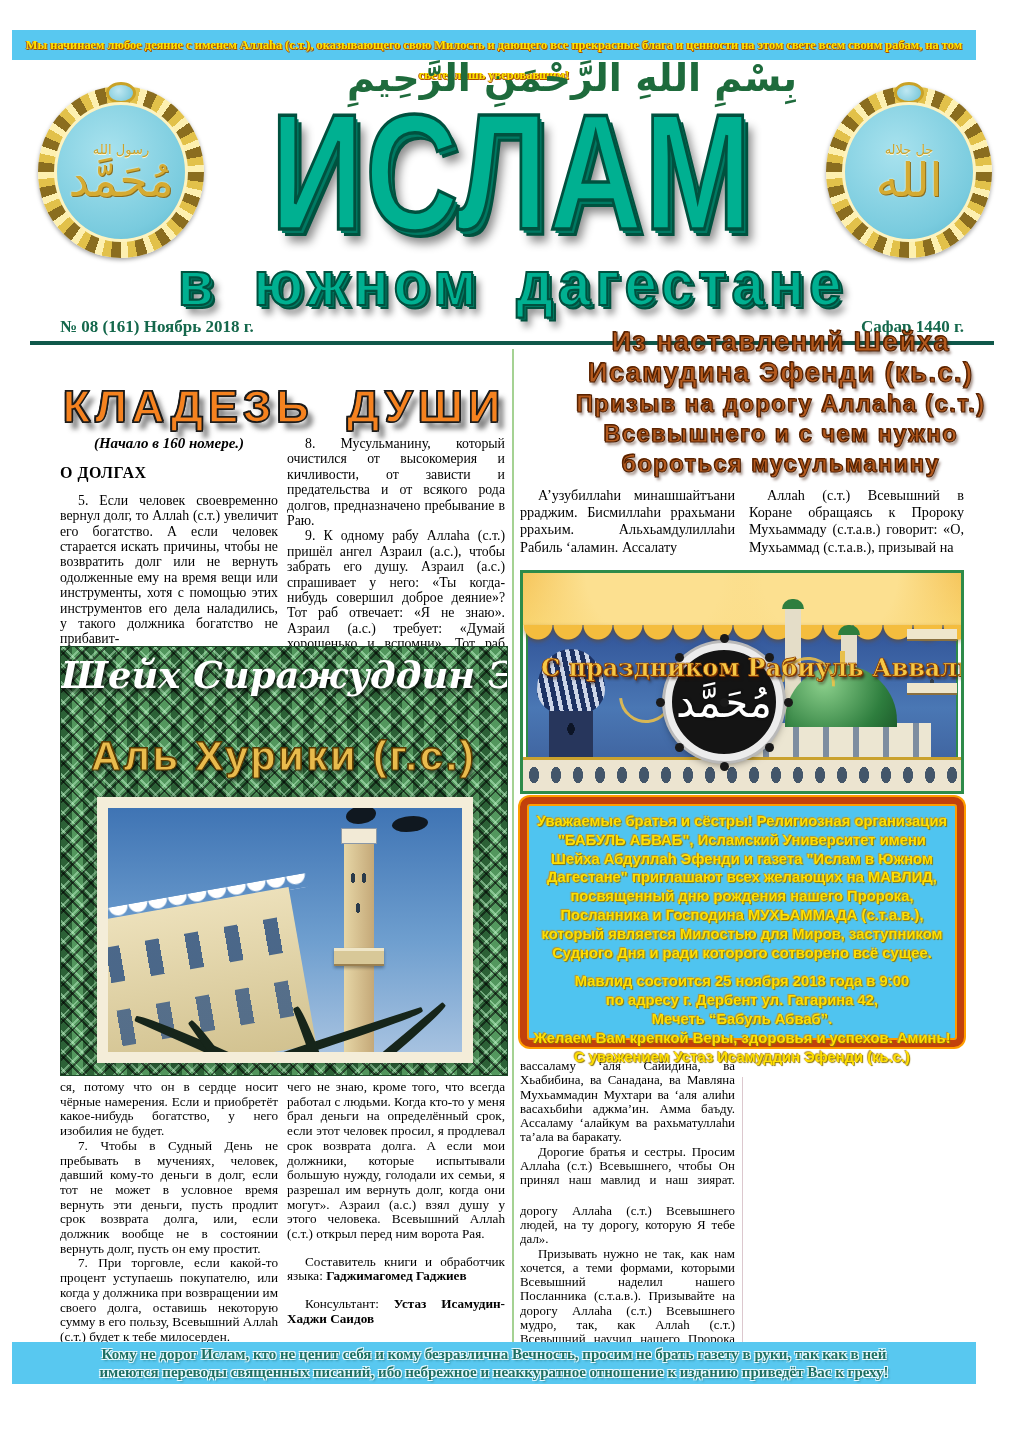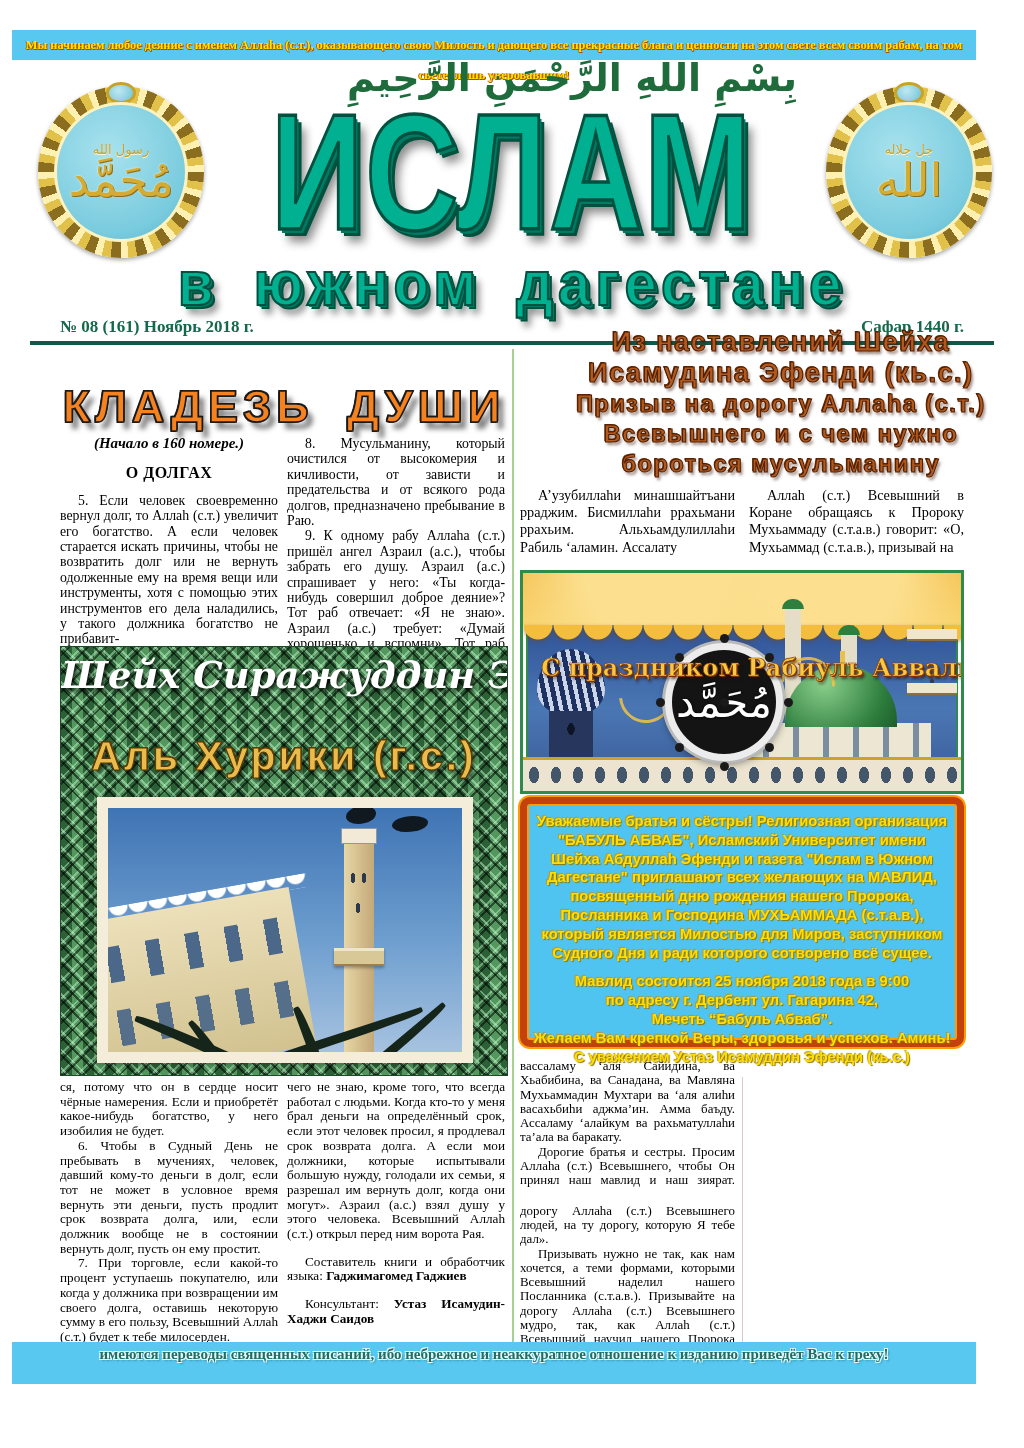--- a/index.html
+++ b/index.html
@@ -56,21 +56,21 @@
   .left-half { position:absolute; left:60px; top:350px; width:448px; height:1010px;margin-top:32px; }
   .left-heading { position:absolute; top:0; left:0; width:100%; text-align:center; white-space:nowrap;
                font-family:"Liberation Sans", sans-serif; font-weight:900; font-size:45px; line-height:50px;
                letter-spacing:5px; word-spacing:16px; color:#f5821f;
                -webkit-text-stroke:1.5px #191919;
                text-shadow:-1px -1px 0 #222, 1px -1px 0 #222, -1px 1px 0 #222, 6px 7px 5px rgba(110,110,110,.85); }
   .cols { position:absolute; display:flex; gap:9px; }
   .col { width:218px; text-align:justify; overflow:hidden; }
   .left-top-cols { top:54px; left:0; height:212px; font-size:13.8px; line-height:15.4px; }
   .start-note { text-align:center; font-weight:bold; font-style:italic; font-size:15px; margin-bottom:14px; }
-  .sect-title { text-align:center; font-weight:bold; font-size:16px; margin-bottom:12px; letter-spacing:.5px; }
+  .sect-title { font-weight:bold; font-size:16px; margin-bottom:12px; letter-spacing:.5px; }
   .col p { text-indent:18px; }
   .left-bottom-cols { top:698px; left:0; height:292px; font-size:13.2px; line-height:14.7px; }
   .credit { margin-top:13px; }
   .credit b { white-space:normal; }
 
   
   .sheikh-panel { position:absolute; top:264px; left:0; width:448px; height:430px; overflow:hidden;
       background-color:#3f7d4a;
       background-image:
         repeating-linear-gradient(45deg, rgba(0,0,0,.55) 0 2px, transparent 2px 13px),
@@ -265,21 +265,21 @@
           <div class="frond" style="left:150px; bottom:-16px; width:120px; height:10px; transform:rotate(70deg);" data-interactable="false"></div>
           <div class="frond" style="left:205px; bottom:-6px; width:150px; height:9px; transform:rotate(-40deg);" data-interactable="false"></div>
           <div class="frond" style="left:60px; bottom:-18px; width:110px; height:9px; transform:rotate(55deg);" data-interactable="false"></div>
         </div>
       </div>
     </div>
 
     <div class="cols left-bottom-cols" data-interactable="false">
       <div class="col" data-interactable="false">
         <p class="noindent" style="text-indent:0" data-interactable="false">ся, потому что он в сердце носит чёрные намерения. Если и приобретёт какое-нибудь богатство, у него изобилия не будет.</p>
-        <p data-interactable="false">6.  Чтобы в Судный День не пребывать в мучениях, человек, давший кому-то деньги в долг, если тот не может в условное время вернуть эти деньги, пусть продлит срок возврата долга, или, если должник вообще не в состоянии вернуть долг, пусть он ему простит.</p>
+        <p data-interactable="false">7.  Чтобы в Судный День не пребывать в мучениях, человек, давший кому-то деньги в долг, если тот не может в условное время вернуть эти деньги, пусть продлит срок возврата долга, или, если должник вообще не в состоянии вернуть долг, пусть он ему простит.</p>
         <p data-interactable="false">7.  При торговле, если какой-то процент уступаешь покупателю, или когда у должника при возвращении им своего долга, оставишь некоторую сумму в его пользу, Всевышний Аллаh (с.т.) будет к тебе милосерден.</p>
       </div>
       <div class="col" data-interactable="false">
         <p style="text-indent:0" data-interactable="false">чего не знаю, кроме того, что всегда работал с людьми. Когда кто-то у меня брал деньги на определённый срок, если этот человек просил, я продлевал срок возврата долга. А если мои должники, которые испытывали большую нужду, голодали их семьи, я разрешал им вернуть долг, когда они могут». Азраил (а.с.) взял душу у этого человека. Всевышний Аллаh (с.т.) открыл перед ним ворота Рая.</p>
         <p class="credit" data-interactable="false"><span data-interactable="false">Составитель книги и обработчик языка: </span><b data-interactable="false">Гаджимагомед Гаджиев</b></p>
         <p class="credit" data-interactable="false"><span data-interactable="false">Консультант: </span><b data-interactable="false">Устаз Исамудин-Хаджи Саидов</b></p>
       </div>
     </div>
   </div>
 
@@ -347,16 +347,17 @@
       <div class="col rcol" data-interactable="false">
         <p style="text-indent:0" data-interactable="false">дорогу Аллаhа (с.т.) Всевышнего людей, на ту дорогу, которую Я тебе дал».</p>
         <p data-interactable="false">Призывать нужно не так, как нам хочется, а теми формами, которыми Всевышний наделил нашего Посланника (с.т.а.в.). Призывайте на дорогу Аллаhа (с.т.) Всевышнего мудро, так, как Аллаh (с.т.) Всевышний научил нашего Пророка (с.т.а.в.). В своем призыве мы должны быть нравственными.</p>
         <p data-interactable="false">Когда Аллаh (с.т.) Всевышний отправлял Мусу (а.с.) и Харуна (а.с.) к Фараону, сказал: «О,</p>
         <p class="continuation" data-interactable="false">(Окончание на 3 стр.)</p>
       </div>
     </div>
   </div>
 
   <div class="banner banner-bottom" data-interactable="false">
+    <div data-interactable="false">Кому не дорог Ислам, кто не ценит себя и кому безразлична Вечность, просим не брать газету в руки, так как в ней</div>
     <div data-interactable="false">имеются переводы священных писаний, ибо небрежное и неаккуратное отношение к изданию приведёт Вас к греху!</div>
   </div>
 
 </div>
 
 </body></html>

